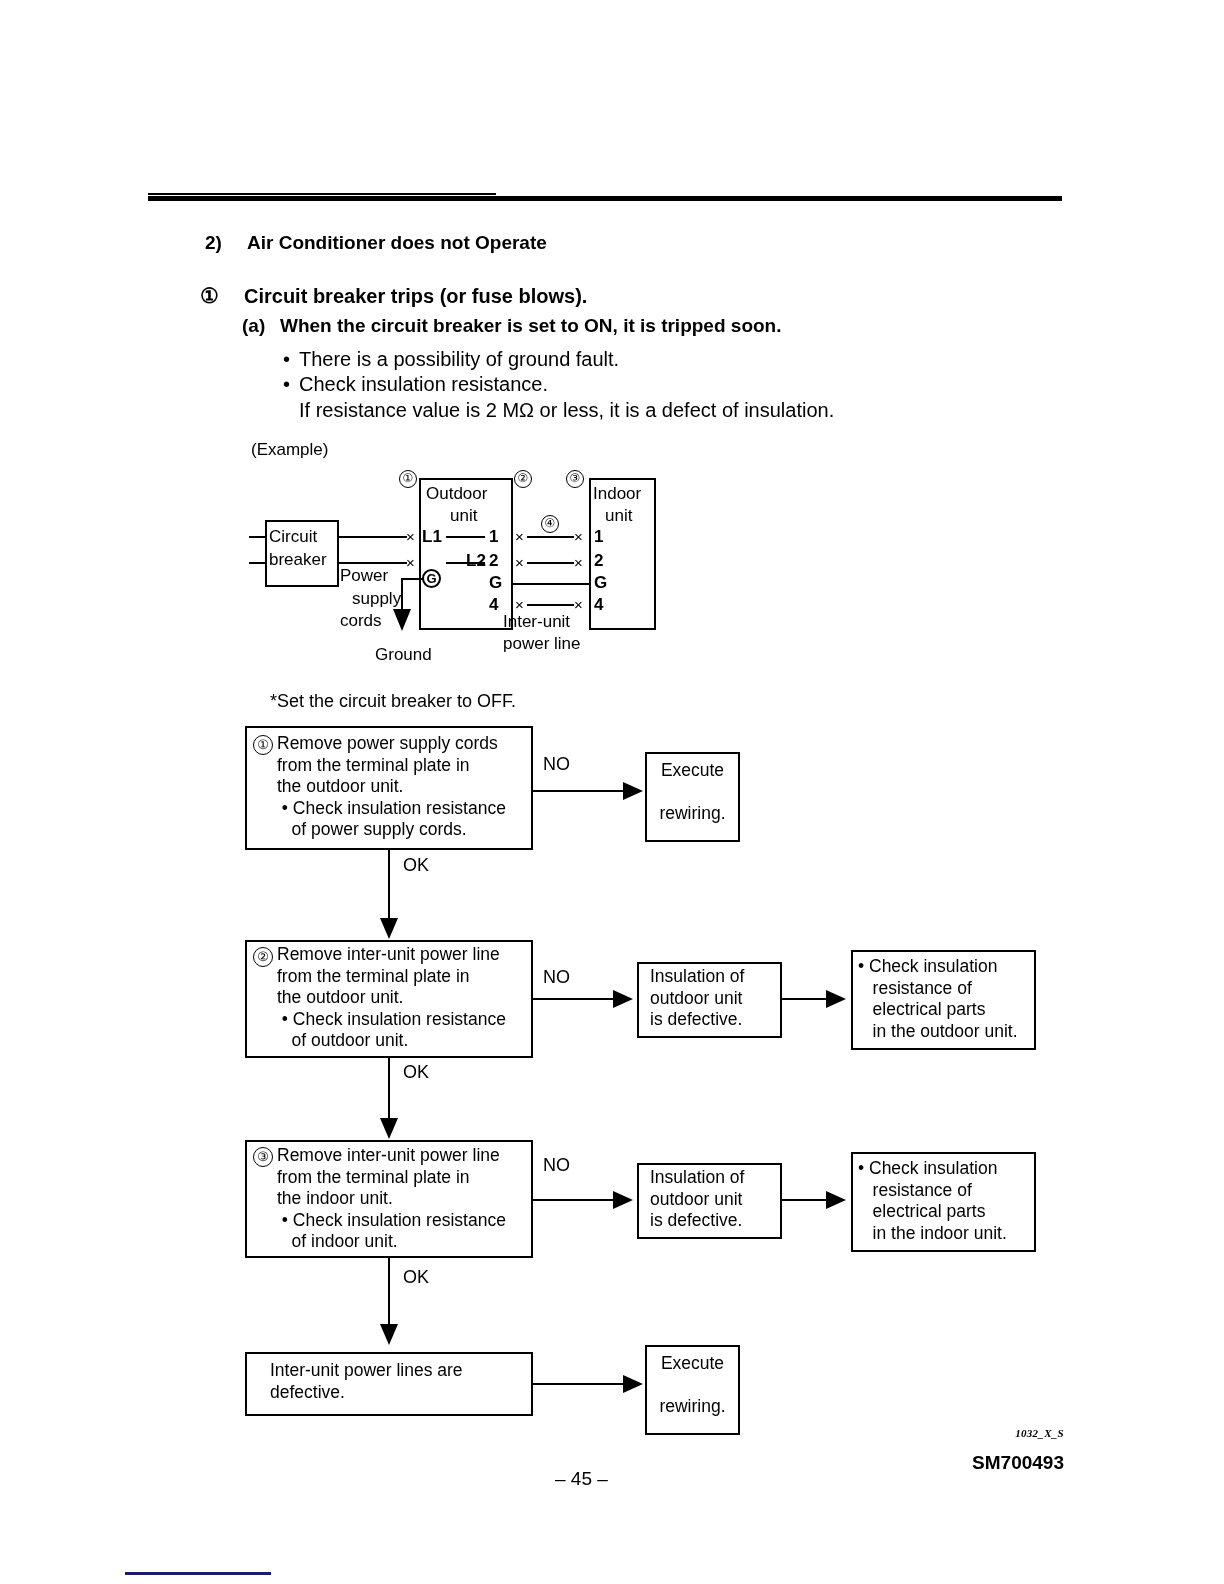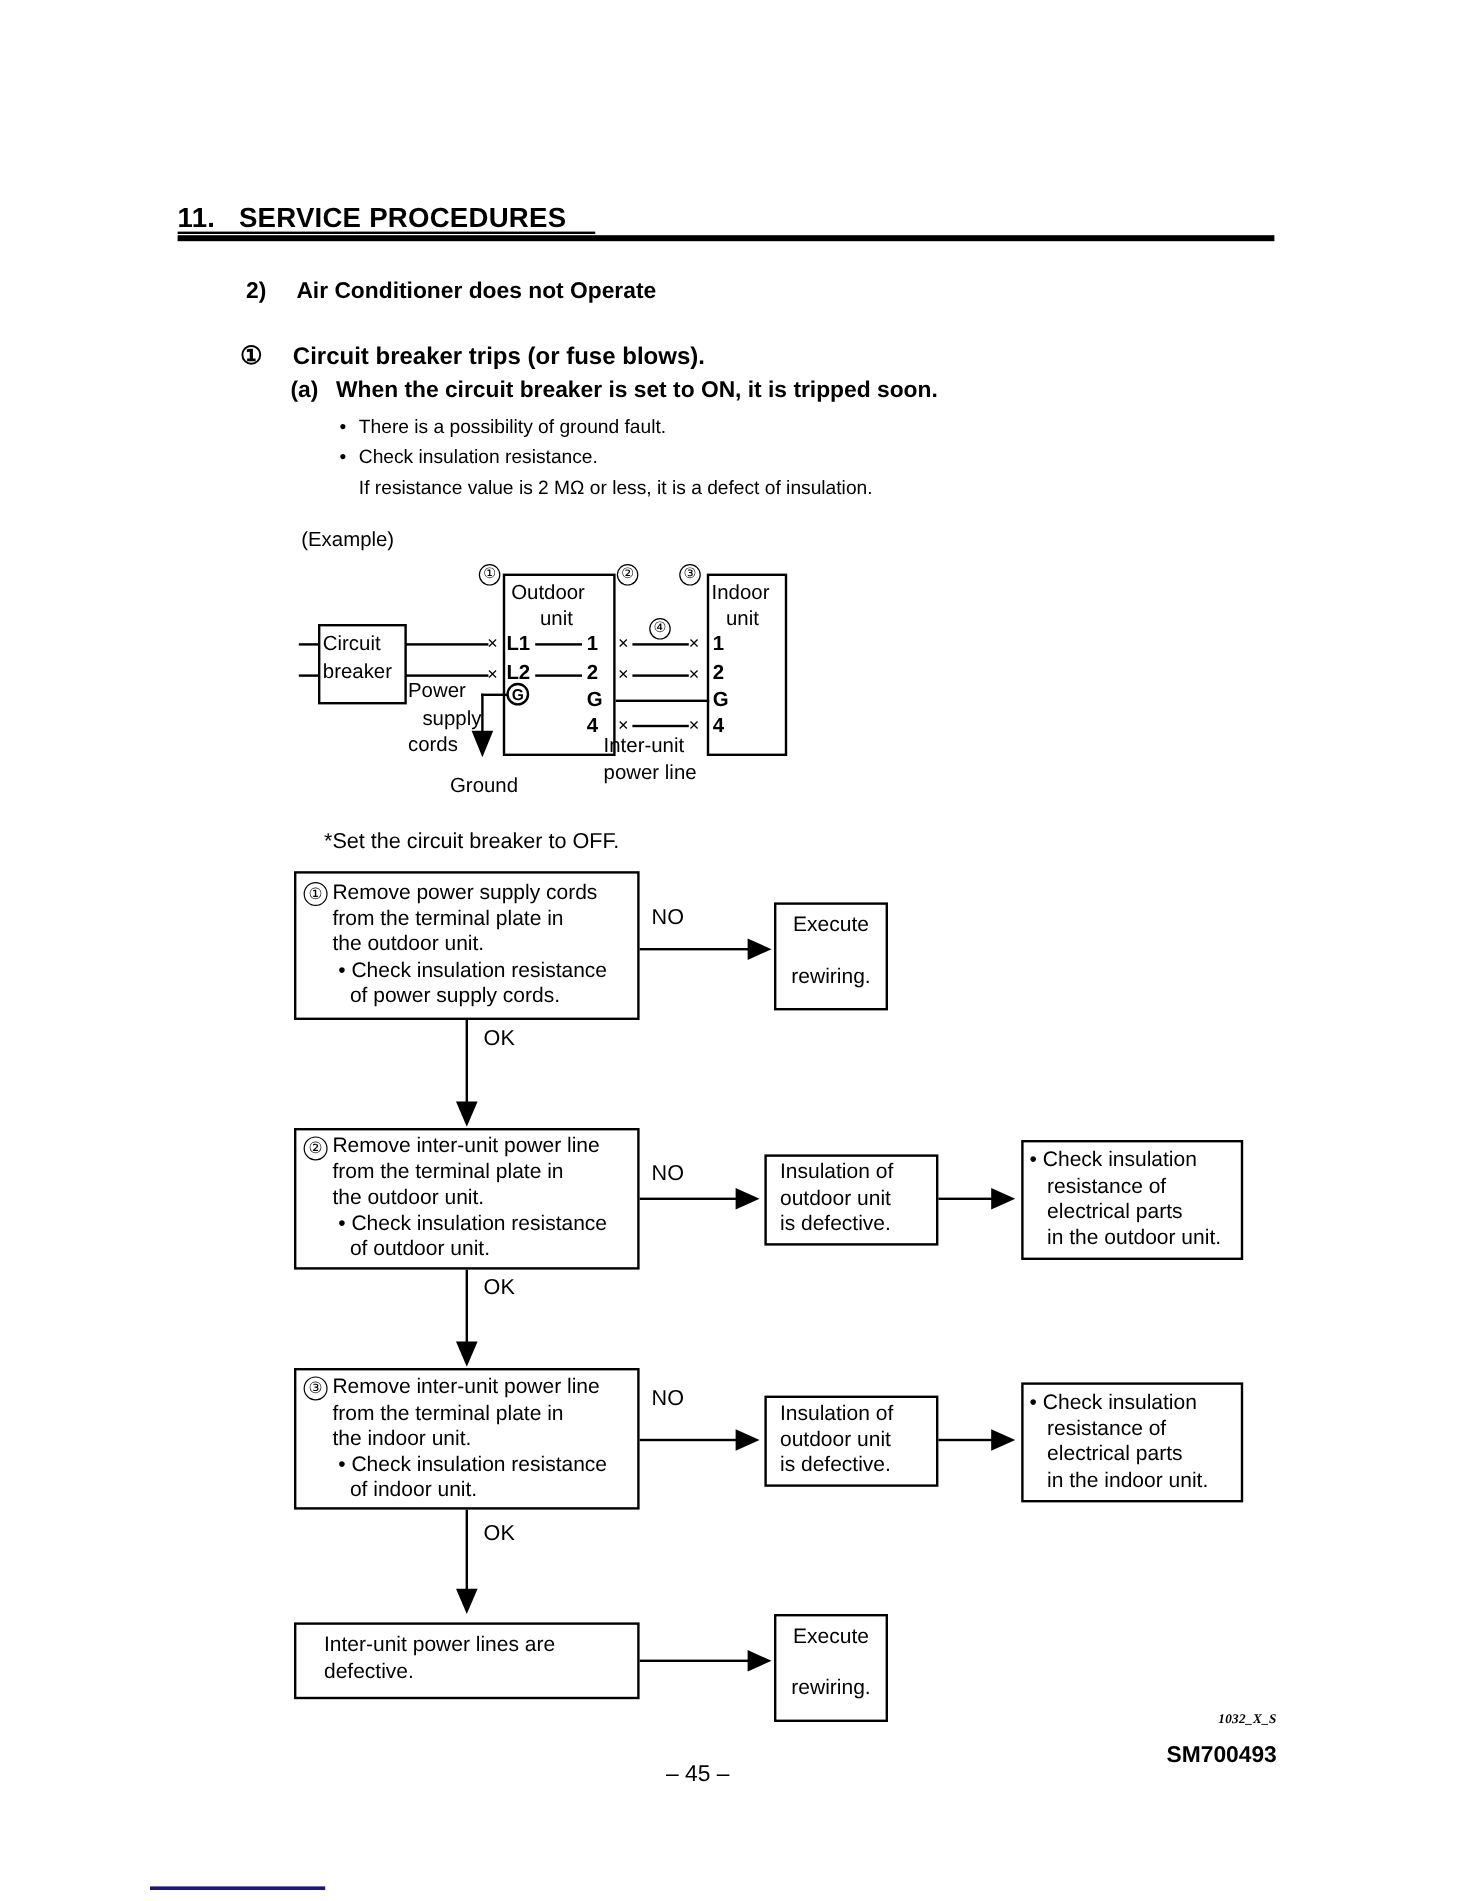--- a/index.html
+++ b/index.html
@@ -76,21 +76,21 @@
     left: 242px;
     top: 315px;
     font-size: 19px;
     font-weight: bold;
     white-space: nowrap;
   }
   .h-a .lbl { display: inline-block; width: 38px; }
 
   .bullet-line {
     position: absolute;
-    font-size: 16px;
+    font-size: 20px;
     white-space: nowrap;
   }
   .bl1 { left: 283px; top: 348px; }
   .bl2 { left: 283px; top: 373px; }
   .bl3 { left: 299px; top: 399px; text-align: center; }
   .bullet-line .bt {
     display: inline-block;
     width: 16px;
   }
 
@@ -242,25 +242,20 @@
     width: 146px;
     height: 3px;
     background: #1a1a6e;
   }
 </style>
 </head>
 <body>
 
 <div id="page">
 
-  <div class="hdr-title">
-    <span>11.</span>
-    &nbsp;
-    <span>SERVICE PROCEDURES</span>
-  </div>
   <div class="hdr-underline"></div>
   <div class="hdr-rule"></div>
 
   <div class="h-2">
     <span class="num">2)</span><span>Air Conditioner does not Operate</span>
   </div>
 
   <div class="h-circ1">
     <span class="cmark">①</span><span>Circuit breaker trips (or fuse blows).</span>
   </div>
@@ -301,21 +296,21 @@
   <div class="box-line hline" style="left:401px; top:578px; width:22px;"></div>
   <div class="box-line vline" style="left:401px; top:578px; height:33px;"></div>
   <div class="arrow-down-thick" style="left:393px; top:609px;"></div>
   <div class="dtxt" style="left:375px; top:645px;">Ground</div>
 
   <div class="frame" style="left:419px; top:478px; width:94px; height:152px;"></div>
   <div class="dtxt" style="left:426px; top:484px;">Outdoor</div>
   <div class="dtxt" style="left:450px; top:506px;">unit</div>
 
   <div class="dtxt-b" style="left:422px; top:527px;">L1</div>
-  <div class="dtxt-b" style="left:422px; top:551px;">L2</div>
+  <div class="dtxt-b" style="left:422px; top:551px;padding-left:44px;">L2</div>
   <div class="gcirc" style="left:422px; top:569px;">G</div>
 
   <div class="box-line hline" style="left:446px; top:536px; width:39px;"></div>
   <div class="box-line hline" style="left:446px; top:562px; width:39px;"></div>
 
   <div class="dtxt-b" style="left:489px; top:527px;">1</div>
   <div class="dtxt-b" style="left:489px; top:551px;">2</div>
   <div class="dtxt-b" style="left:489px; top:573px;">G</div>
   <div class="dtxt-b" style="left:489px; top:595px;">4</div>
 

